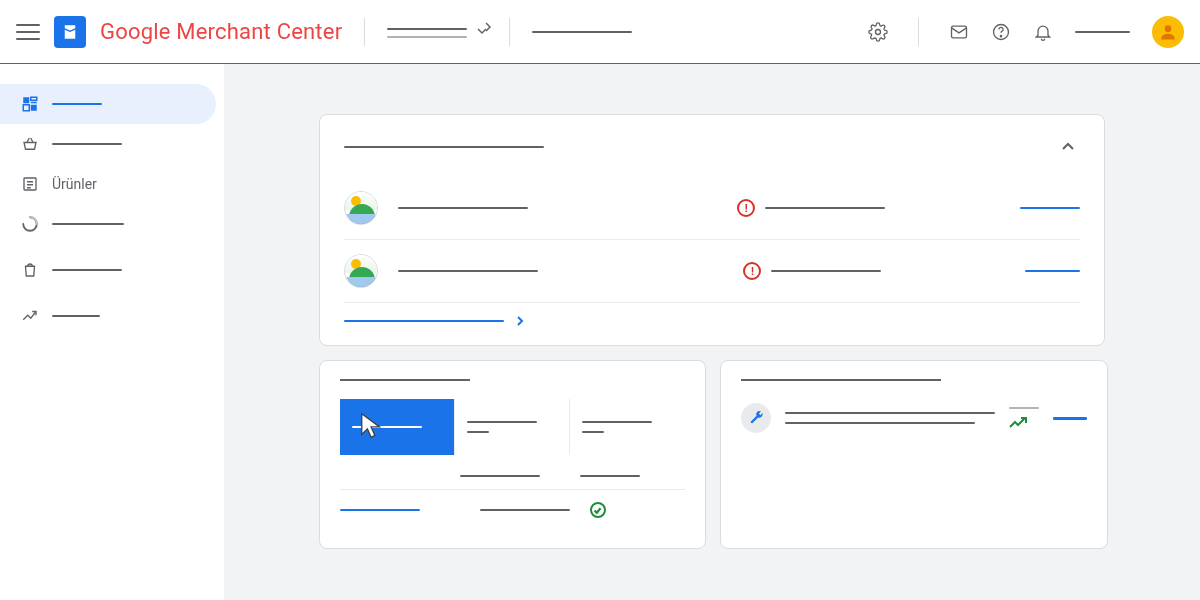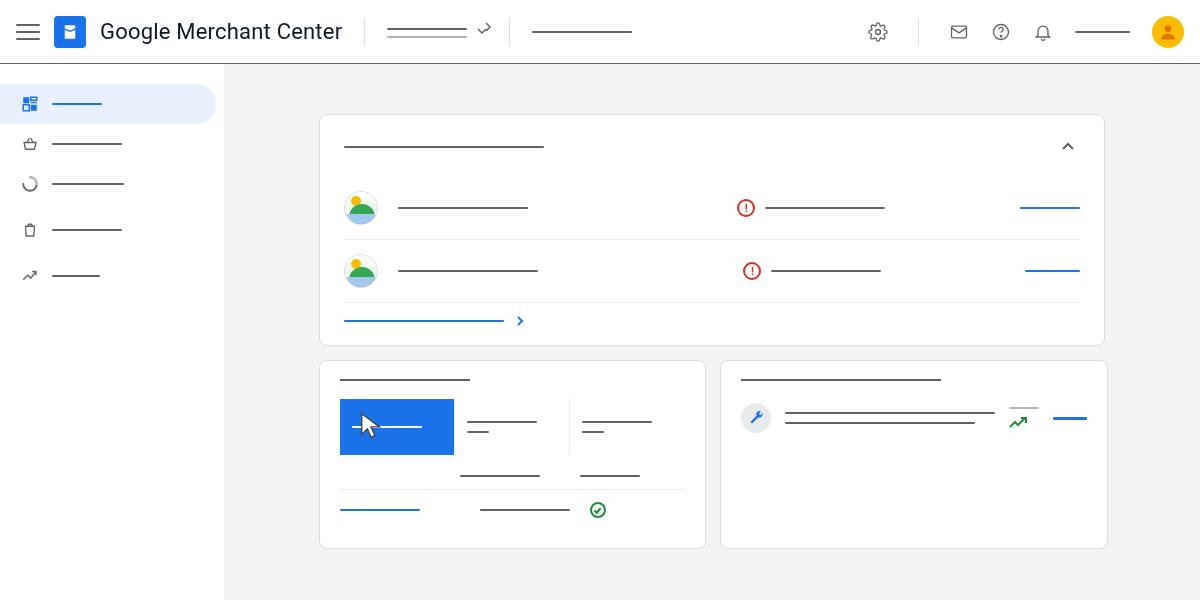--- a/index.html
+++ b/index.html
@@ -19,21 +19,21 @@
     align-items: center;
     padding: 0 16px;
     gap: 14px;
   }
   .hamburger { width:24px; height:24px; display:flex; flex-direction:column; justify-content:center; gap:5px; cursor:pointer;}
   .hamburger span{height:2px; background:#5f6368; border-radius:1px;}
   .logo {
     width:32px; height:32px; background:#1a73e8; border-radius:4px;
     display:flex; align-items:center; justify-content:center;
   }
-  .app-title{ font-size:22px; font-weight:400; color:#0f172a; letter-spacing:0.2px;}
+  .app-title{ font-size:22px; font-weight:400; color:#ef4444; letter-spacing:0.2px;}
   .vdiv{width:1px; height:28px; background:#dadce0; margin:0 8px;}
   .placeholder-line{height:2px; background:#5f6368; border-radius:1px;}
   .placeholder-line.light{background:#b0b4b9;}
   .placeholder-line.blue{background:#1a73e8;}
   .dropdown-shim{display:flex; align-items:flex-end; gap:6px;}
   .header-spacer{flex:1;}
   .header-icons{display:flex; align-items:center; gap:22px;}
   .hicon{width:20px; height:20px; display:flex; align-items:center; justify-content:center; cursor:pointer; color:#5f6368;}
   .avatar{width:32px; height:32px; border-radius:50%; background:#fbbc04; display:flex; align-items:center; justify-content:center;}
   .avatar svg{width:20px; height:20px; fill:#e37400;}
@@ -193,20 +193,29 @@
     <div class="side-item">
       <div class="sicon">
         <svg viewBox="0 0 24 24" width="18" height="18" fill="none" stroke="#5f6368" stroke-width="1.8">
             <path d="M4 10h16l-2 9H6l-2-9z"></path>
             <path d="M8 10l3-6M16 10l-3-6"></path>
           </svg>
       </div>
       <div class="label-shim" style="width:70px;"></div>
     </div>
 
+    <div class="side-item">
+      <div class="sicon">
+        <svg viewBox="0 0 24 24" width="18" height="18" fill="none" stroke="#5f6368" stroke-width="1.8">
+            <rect x="4" y="4" width="16" height="16" rx="1"></rect>
+            <path d="M8 9h8M8 13h8M8 17h5"></path>
+          </svg>
+      </div>
+      <span class="label-text">Ürünler</span>
+    </div>
 
     <div class="side-item">
       <div class="sicon">
         <svg viewBox="0 0 24 24" width="18" height="18" fill="none" stroke="#5f6368" stroke-width="2.4">
             <path d="M12 3a9 9 0 1 1-9 9" stroke-linecap="round"></path>
             <path d="M12 3a9 9 0 0 1 9 9" stroke="#bdc1c6" stroke-linecap="round"></path>
           </svg>
       </div>
       <div class="label-shim" style="width:72px;"></div>
     </div>

